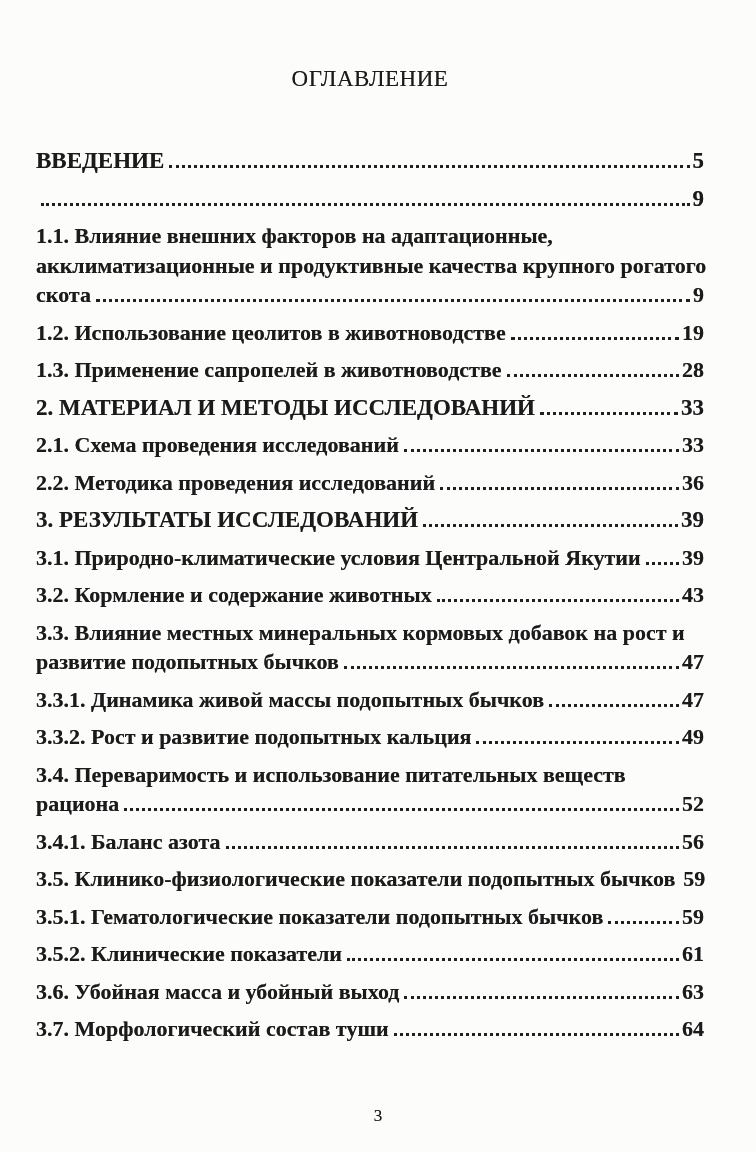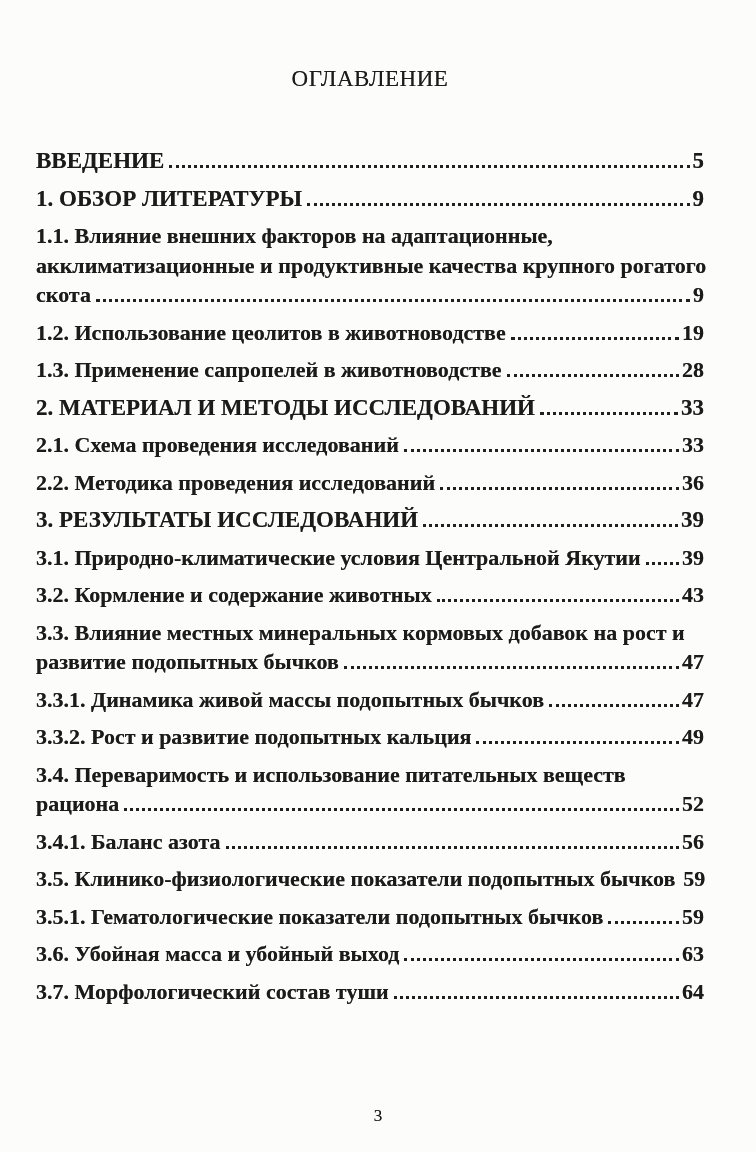--- a/index.html
+++ b/index.html
@@ -79,21 +79,20 @@
   <div class="toc">
       <div class="entry caps">
         <div class="line last">
           <span class="txt">ВВЕДЕНИЕ</span>
           <span class="dots"></span>
           <span class="pg">5</span>
         </div>
       </div>
       <div class="entry caps">
         <div class="line last">
-          <span class="txt">1. ОБЗОР ЛИТЕРАТУРЫ</span>
           <span class="dots"></span>
           <span class="pg">9</span>
         </div>
       </div>
       <div class="entry">
         <div class="line">1.1. Влияние внешних факторов на адаптационные,</div>
         <div class="line">акклиматизационные и продуктивные качества крупного рогатого</div>
         <div class="line last">
           <span class="txt">скота</span>
           <span class="dots"></span>
@@ -198,20 +197,27 @@
           <span class="txt">3.5. Клинико-физиологические показатели подопытных бычков</span>
           <span class="dots hidden"></span>
           <span class="pg">59</span>
         </div>
       </div>
       <div class="entry">
         <div class="line last">
           <span class="txt">3.5.1. Гематологические показатели подопытных бычков</span>
           <span class="dots"></span>
           <span class="pg">59</span>
+        </div>
+      </div>
+      <div class="entry">
+        <div class="line last">
+          <span class="txt">3.5.2. Клинические показатели</span>
+          <span class="dots"></span>
+          <span class="pg">61</span>
         </div>
       </div>
       <div class="entry">
         <div class="line last">
           <span class="txt">3.6. Убойная масса и убойный выход</span>
           <span class="dots"></span>
           <span class="pg">63</span>
         </div>
       </div>
       <div class="entry">

